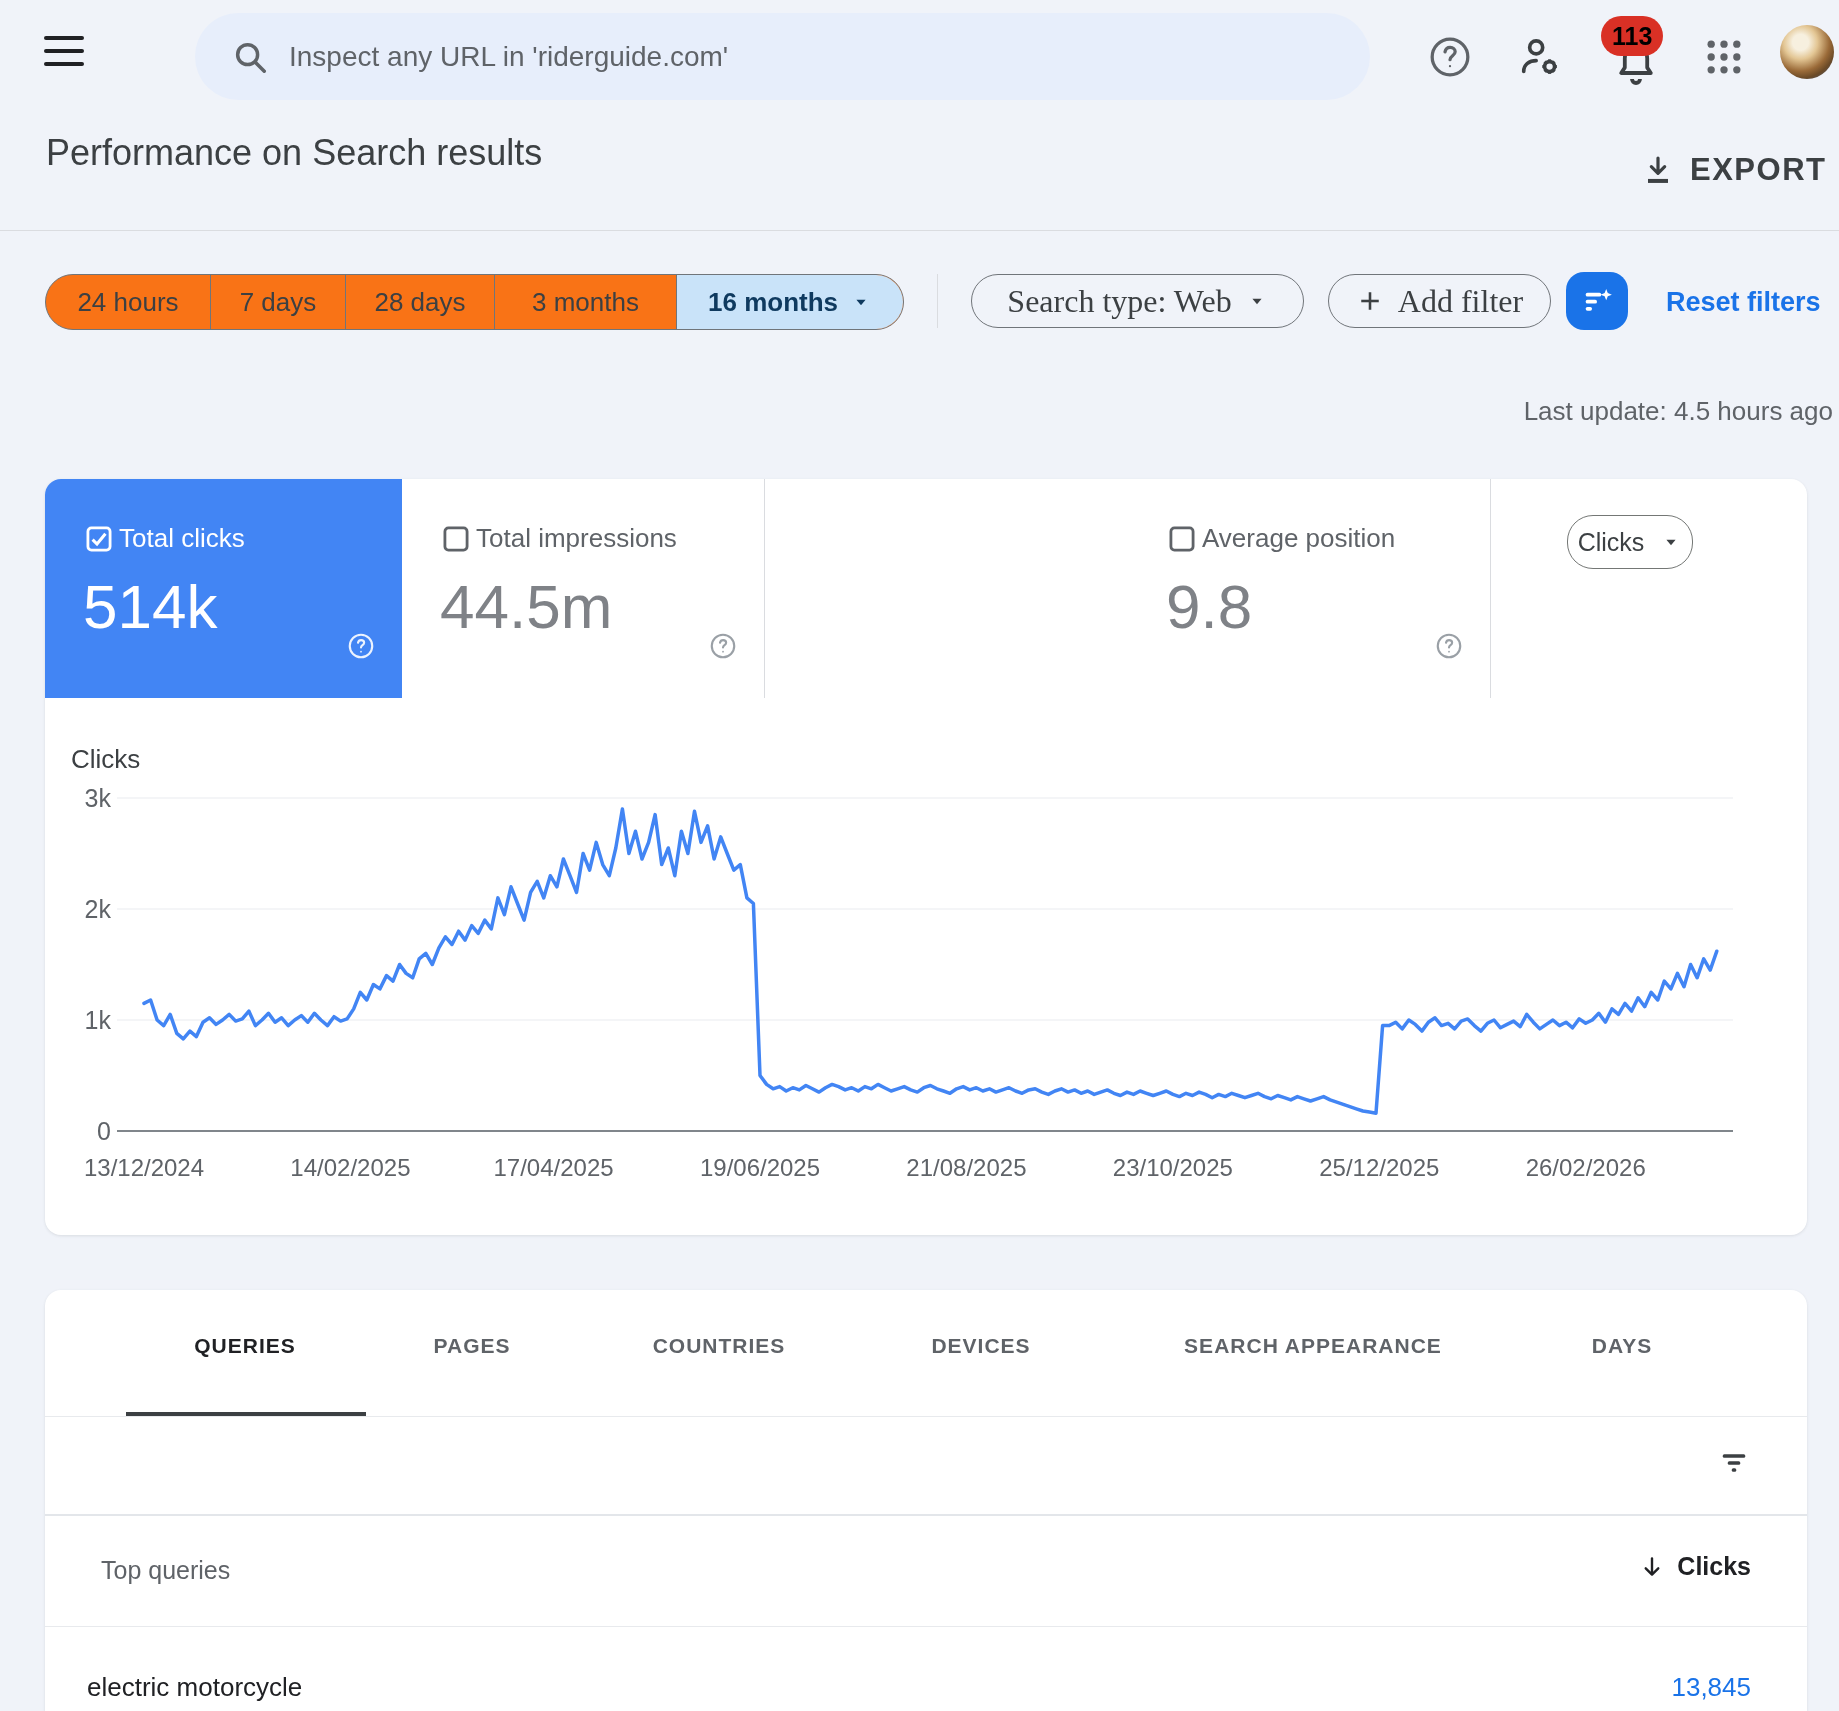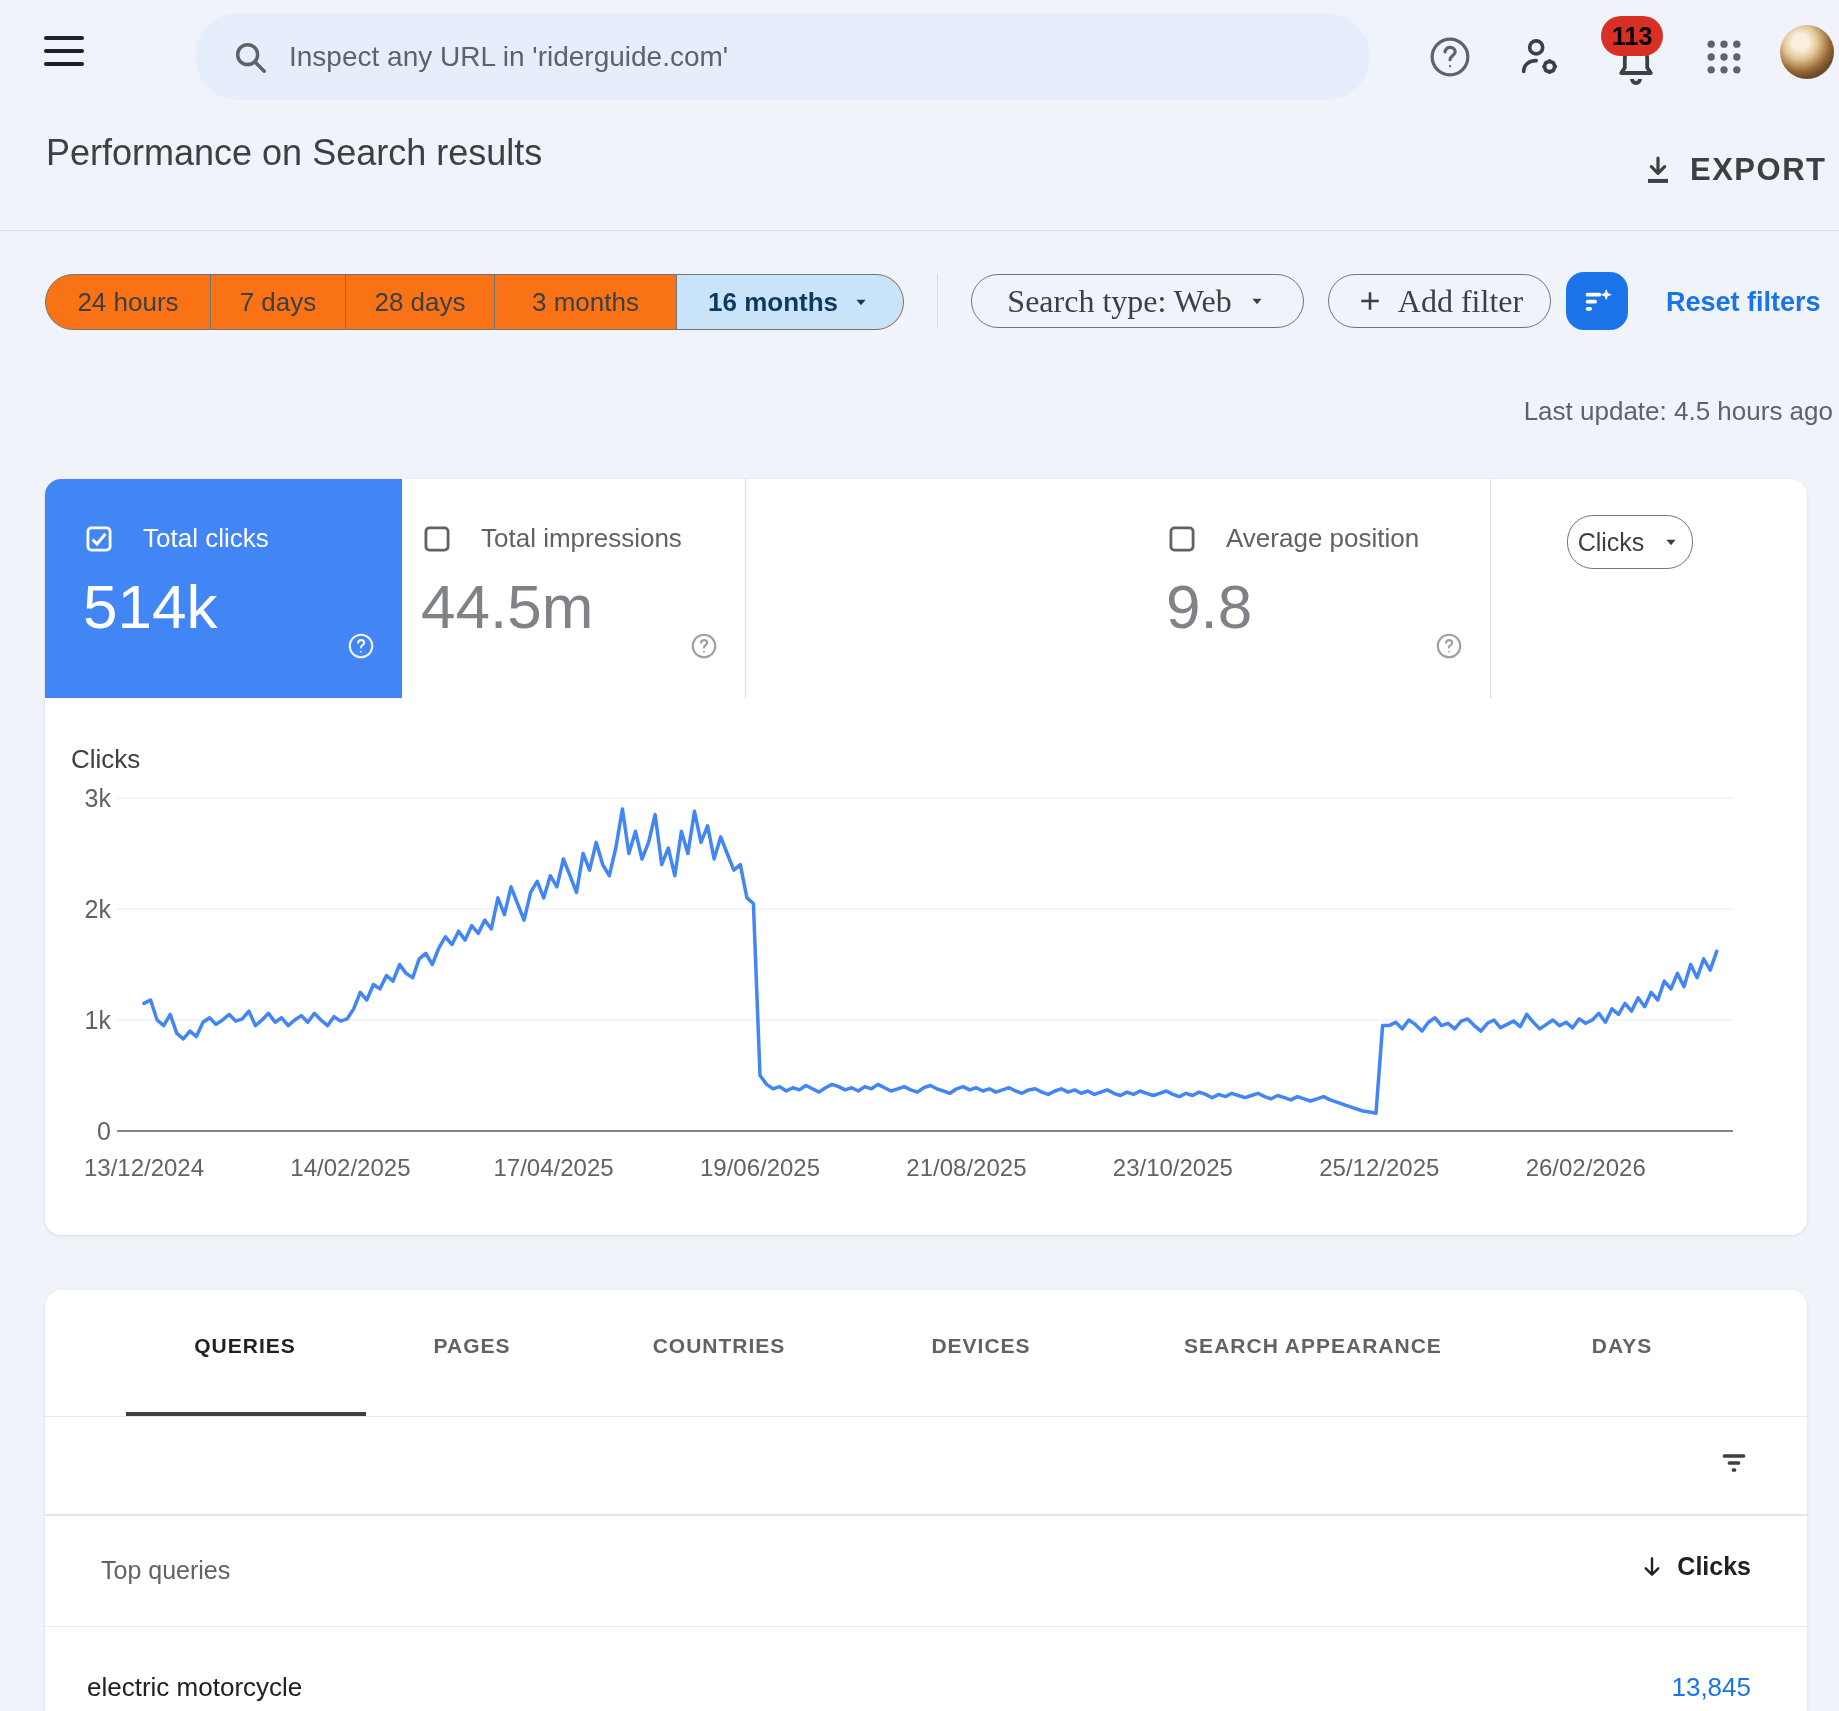--- a/index.html
+++ b/index.html
@@ -45,24 +45,24 @@
   .addfilter-pill{left:1328px;top:274px;width:223px;}
   .aifilter-btn{left:1566px;top:272px;width:62px;height:58px;border-radius:18px;background:#1a73e8;display:flex;align-items:center;justify-content:center;cursor:pointer;}
   .reset-link{left:1666px;top:287px;font-size:27px;font-weight:bold;color:#1a73e8;cursor:pointer;}
   .last-update{right:6px;top:396px;font-size:26px;color:#5f6368;}
 
   
   .card{background:#fff;border-radius:16px;box-shadow:0 1px 3px rgba(60,64,67,.12);}
   .chart-card{left:45px;top:479px;width:1762px;height:756px;}
   .metric{position:absolute;top:0;height:219px;box-sizing:border-box;cursor:pointer;}
   .m0{left:0;width:357px;background:#4285f4;border-top-left-radius:16px;color:#fff;}
-  .m1{left:338px;width:363px;border-right:1px solid #dadce0;}
+  .m1{left:357px;width:363px;border-right:1px solid #dadce0;}
   .m2{left:720px;width:363px;border-right:1px solid #dadce0;}
   .m3{left:1083px;width:363px;border-right:1px solid #dadce0;}
-  .metric .cbrow{position:absolute;left:40px;top:44px;display:flex;align-items:center;gap:30px;}
+  .metric .cbrow{position:absolute;left:40px;top:44px;display:flex;align-items:center;gap:6px;}
   .metric .mlabel{font-size:26px;color:#5f6368;}
   .m0 .mlabel{color:#fff;}
   .metric .mvalue{position:absolute;left:38px;top:92px;font-size:62px;color:#7f8287;}
   .m0 .mvalue{color:#fff;}
   .metric .qmark{position:absolute;right:26px;top:152px;}
   .daily-btn{position:absolute;left:1522px;top:36px;width:124px;height:52px;border:1.5px solid #747775;border-radius:26px;
              display:flex;align-items:center;justify-content:center;gap:16px;font-size:25px;color:#3c4043;cursor:pointer;background:#fff;}
   .chart-area{position:absolute;left:0;top:219px;width:1762px;height:537px;}
 
   

